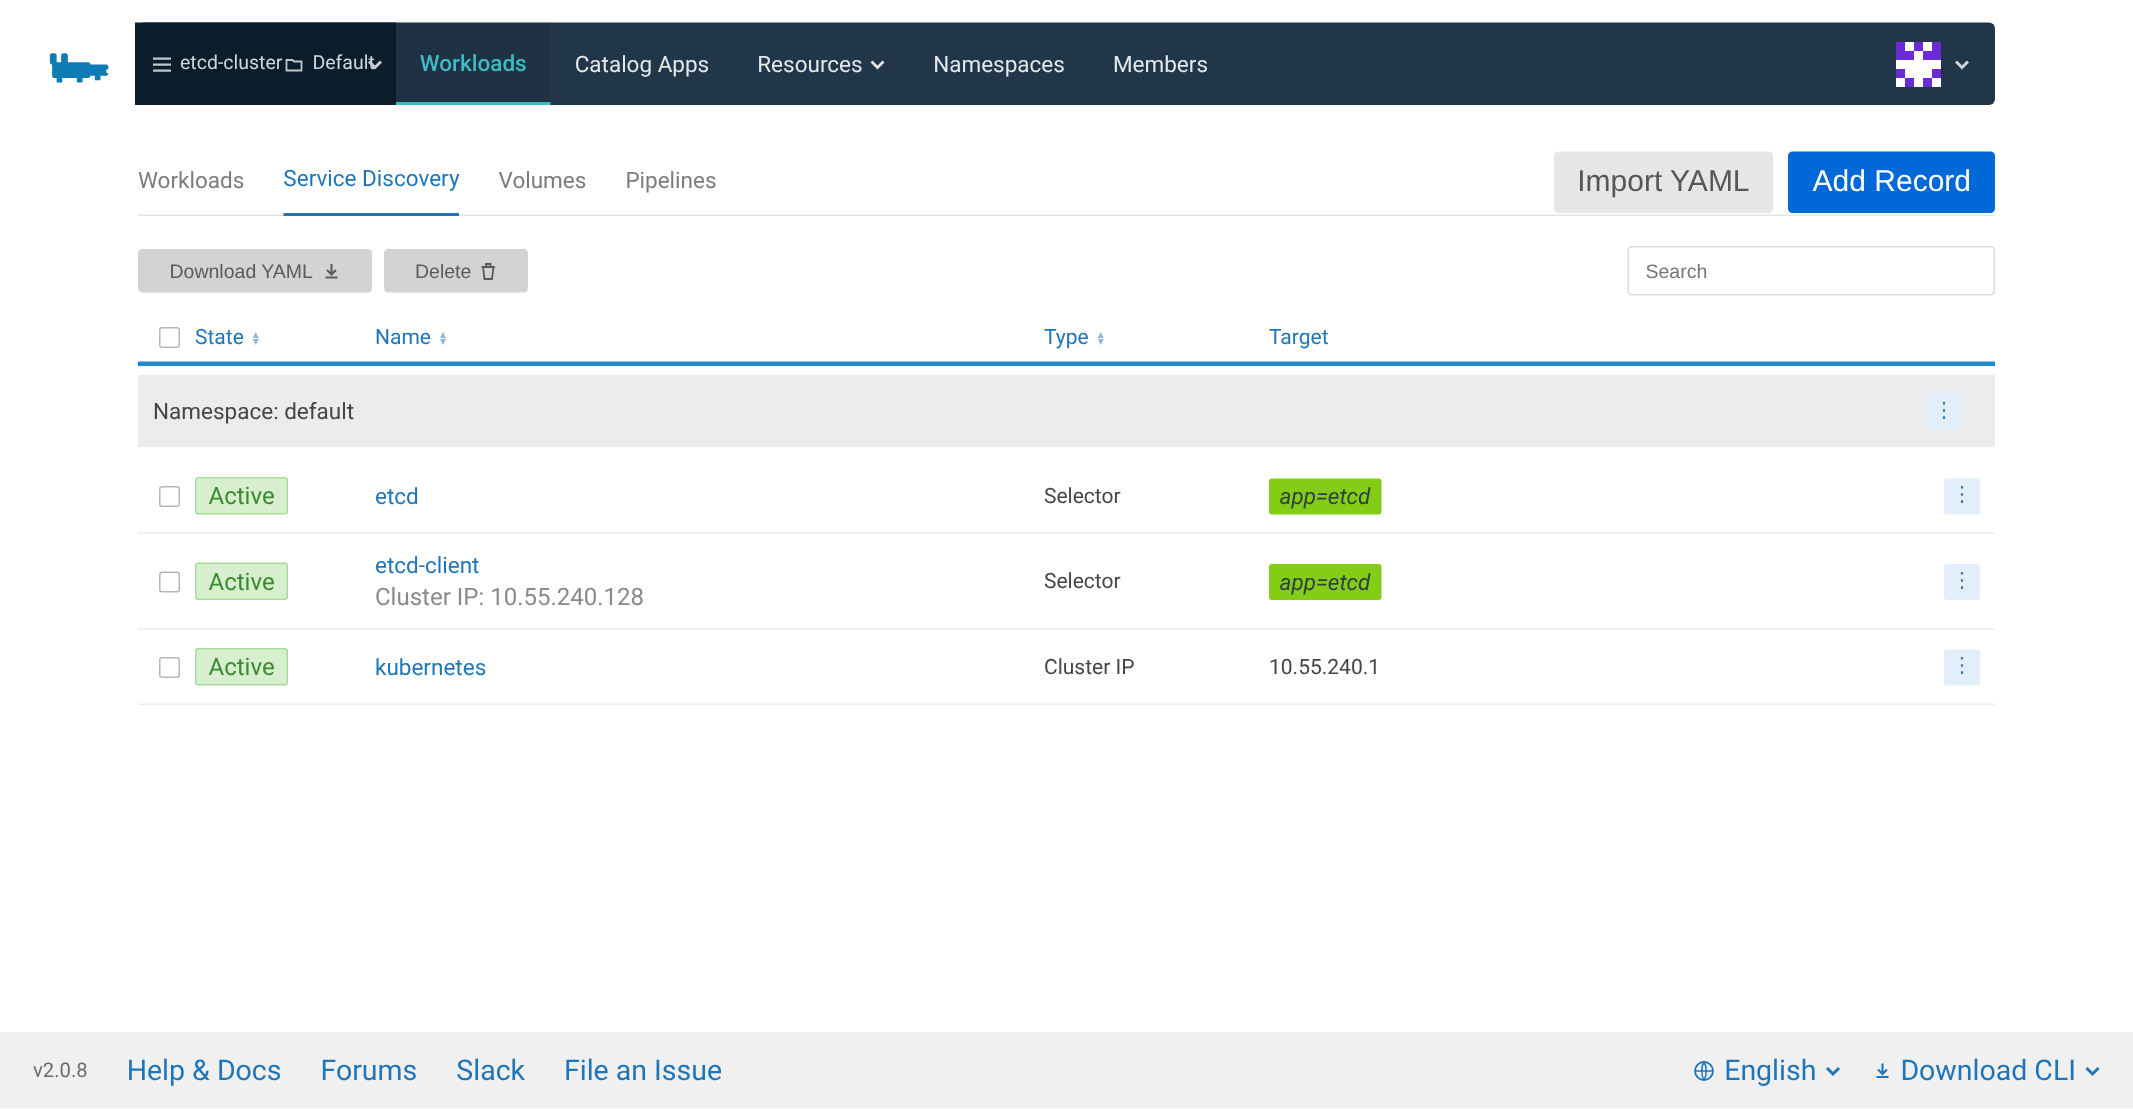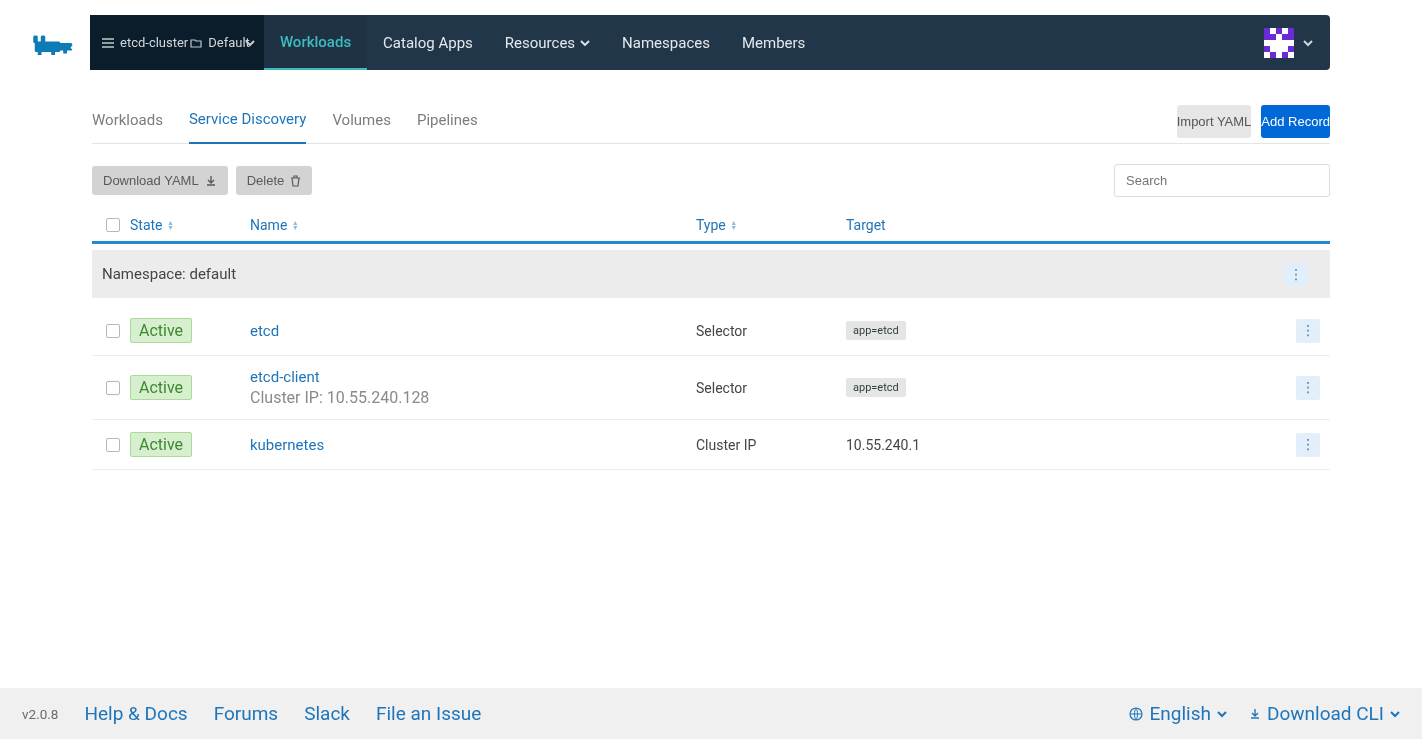--- a/index.html
+++ b/index.html
@@ -99,58 +99,58 @@
     font-size: 15px;
     cursor: pointer;
   }
   .subtab.active {
     color: #1f75ba;
     border-bottom: 2px solid #1f75ba;
     margin-bottom: -1px;
   }
   .subtab-actions { margin-left: auto; display: flex; gap: 10px; }
   .btn {
-    padding: 9px 0;
+    padding: 9px 16px;
     border-radius: 3px;
-    font-size: 13px;
+    font-size: 20px;
     cursor: pointer;
     border: none;
     display: inline-flex;
     align-items: center;
     gap: 6px;
   }
   .btn-gray { background: #e6e6e6; color: #565656; }
   .btn-primary { background: #0069d7; color: #fff; }
 
   
   .toolbar {
     margin: 20px 92px 0 92px;
     display: flex;
     align-items: center;
     gap: 8px;
   }
   .btn-sm {
     background: #d4d3d3;
     color: #5a5a5a;
-    padding: 7px 11px;
+    padding: 7px 21px;
     border-radius: 3px;
     font-size: 13px;
     border: none;
     cursor: pointer;
     display: inline-flex;
     align-items: center;
     gap: 6px;
   }
   .search-input {
     margin-left: auto;
     border: 1px solid #dcdcdc;
     border-radius: 3px;
     padding: 8px 11px;
     font-size: 13px;
-    width: 216px;
+    width: 245px;
     outline: none;
   }
 
   
   .table {
     margin: 14px 92px 0 92px;
   }
   .thead {
     display: grid;
     grid-template-columns: 38px 120px 446px 150px 1fr 54px;
@@ -200,26 +200,27 @@
     color: #3b8a2e;
     padding: 2px 8px;
     border-radius: 2px;
     font-size: 16px;
     width: fit-content;
   }
   .link { color: #1f75ba; cursor: pointer; font-size: 15px; }
   .subtext { color: #8a8a8a; font-size: 16px; }
   .badge-label {
     display: inline-block;
-    background: #e5e5e5;
+    background: #84cc16;
     color: #30403f;
     padding: 3px 7px;
     border-radius: 2px;
-    font-size: 11px;
+    font-size: 15px;
     width: fit-content;
+    font-style: italic;
   }
   .kebab {
     width: 24px; height: 24px;
     background: #e2effa;
     border-radius: 2px;
     display: flex; align-items: center; justify-content: center;
     color: #3a79b3;
     cursor: pointer;
     font-size: 14px;
     margin-left: auto;

